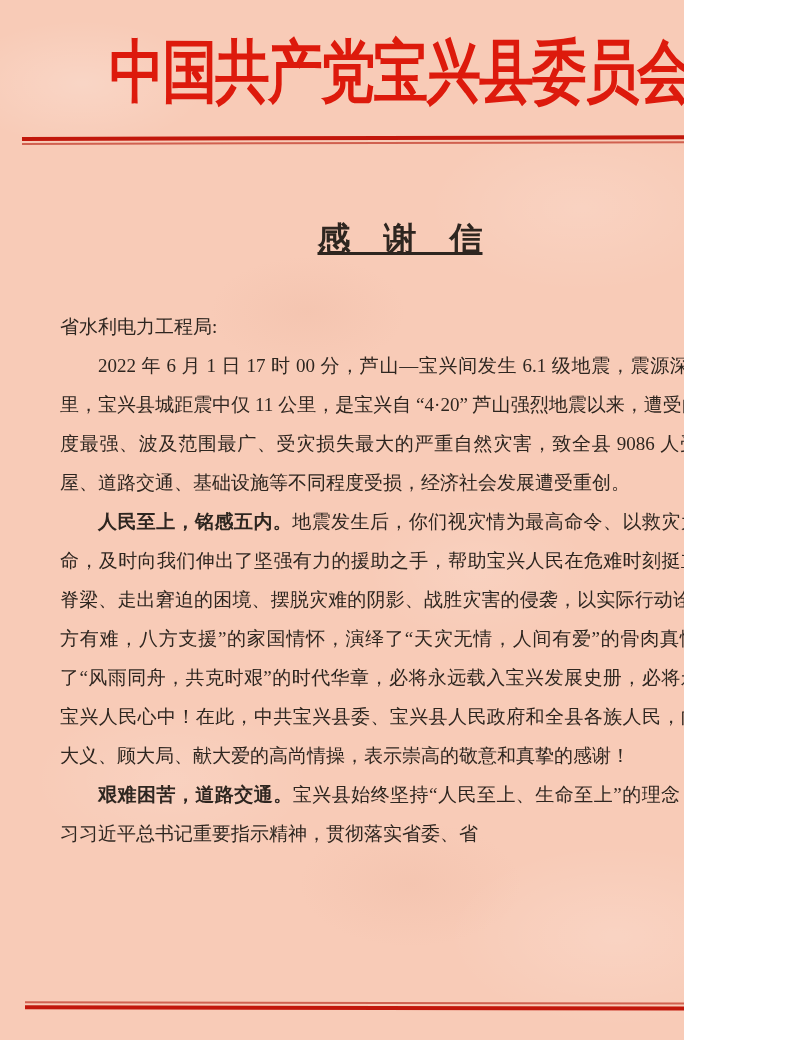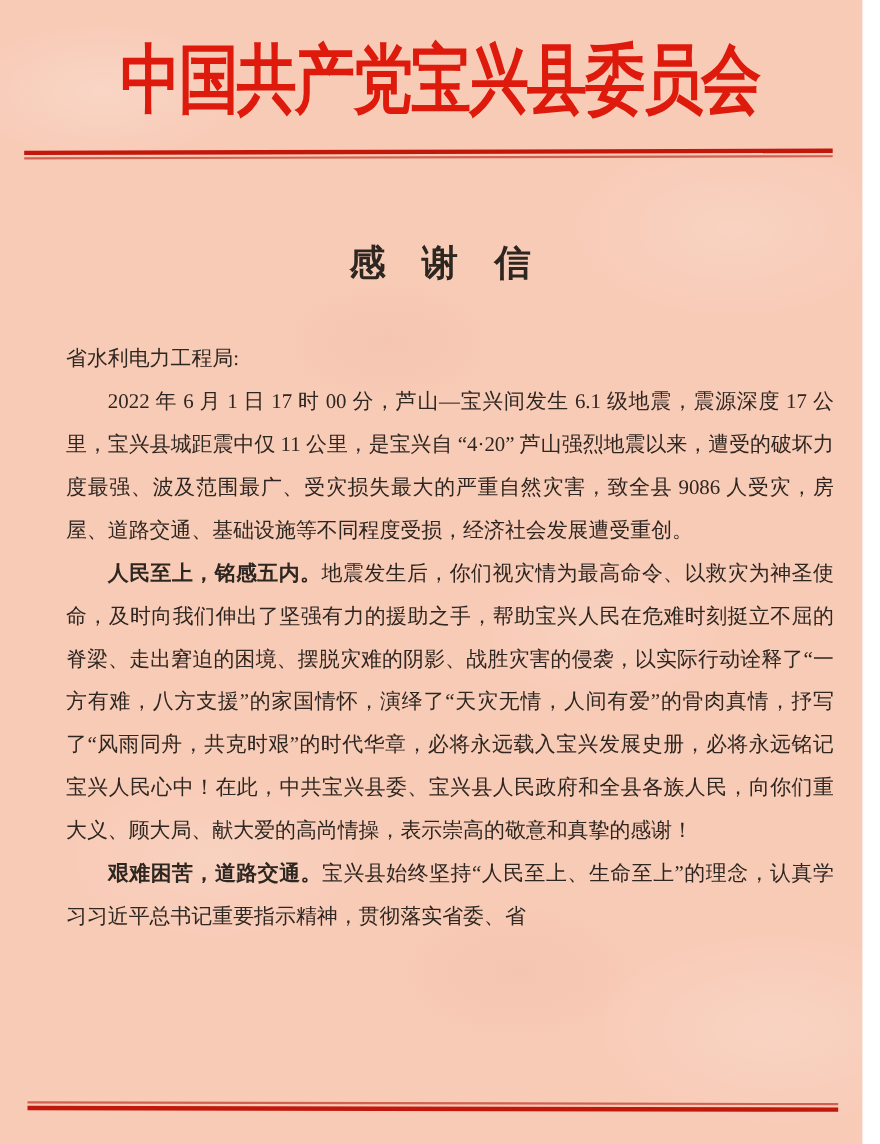--- a/index.html
+++ b/index.html
@@ -2,21 +2,21 @@
 <html style="--paper: #f8cbb7; --red: #dd1a0c; --ink: #2e2620;"><head>
 <meta charset="utf-8">
 <style>
   html, body { margin: 0; padding: 0; }
   body {
     width: 800px; height: 1040px;
     font-family: "Liberation Serif", "DejaVu Serif", serif;
   }
   .page {
     position: relative;
-    width: 784px; height: 1040px;
+    width: 684px; height: 1040px;
     overflow: hidden;
     background-color: var(--paper, #f8cbb7);
     
     background-image:
       radial-gradient(ellipse 180px 90px at 12% 8%,  rgba(255,255,255,0.20), transparent 70%),
       radial-gradient(ellipse 220px 120px at 85% 20%, rgba(255,255,255,0.14), transparent 70%),
       radial-gradient(ellipse 160px 100px at 70% 55%, rgba(255,255,255,0.12), transparent 70%),
       radial-gradient(ellipse 200px 110px at 25% 75%, rgba(255,255,255,0.12), transparent 70%),
       radial-gradient(ellipse 240px 130px at 90% 90%, rgba(255,255,255,0.16), transparent 70%),
       radial-gradient(ellipse 140px 80px at 45% 30%,  rgba(214,146,120,0.10), transparent 70%),
@@ -39,20 +39,21 @@
   .rule-bottom { top: 1002px; left: 25px; width: 737px; transform: rotate(0.12deg); }
   .rule-bottom .thin  { height: 2px;   background: #d0604f; }
   .rule-bottom .thick { height: 3.5px; background: #c2170b; margin-top: 2px; }
   .title {
     position: absolute; top: 217px; left: 0; width: 800px;
     margin: 0;
     text-align: center;
     font-size: 33px; font-weight: bold;
     color: var(--ink, #2e2620);
     white-space: nowrap;
+    text-decoration: underline;
   }
   .body-block {
     position: absolute; top: 307px; left: 60px; width: 698px;
     font-size: 19px; line-height: 39px;
     color: var(--ink, #2e2620);
     text-align: justify;
   }
   .salutation { margin: 0; text-indent: 0; }
   .para { margin: 0; text-indent: 2em; }
   .para .lead { font-weight: bold; }

